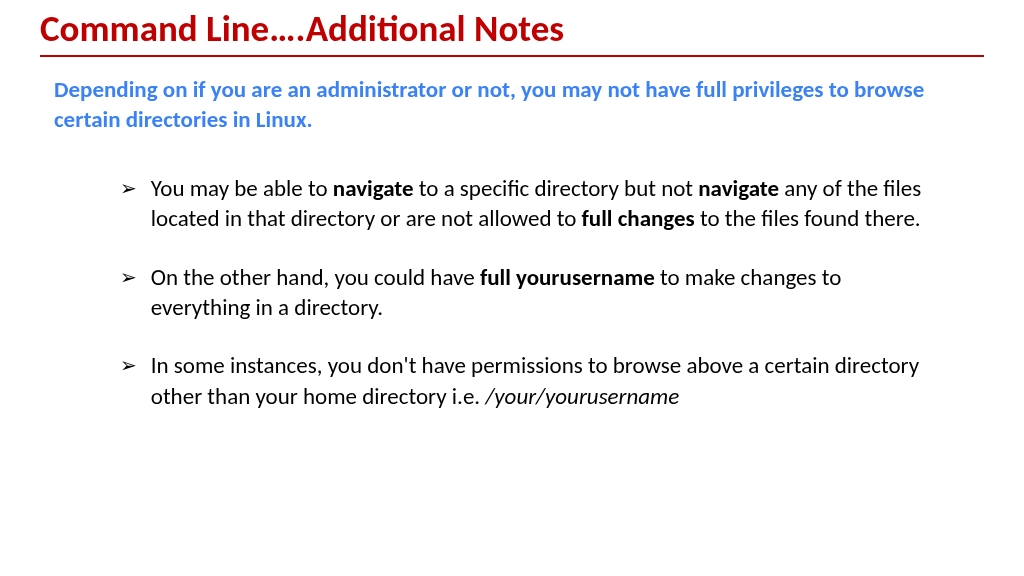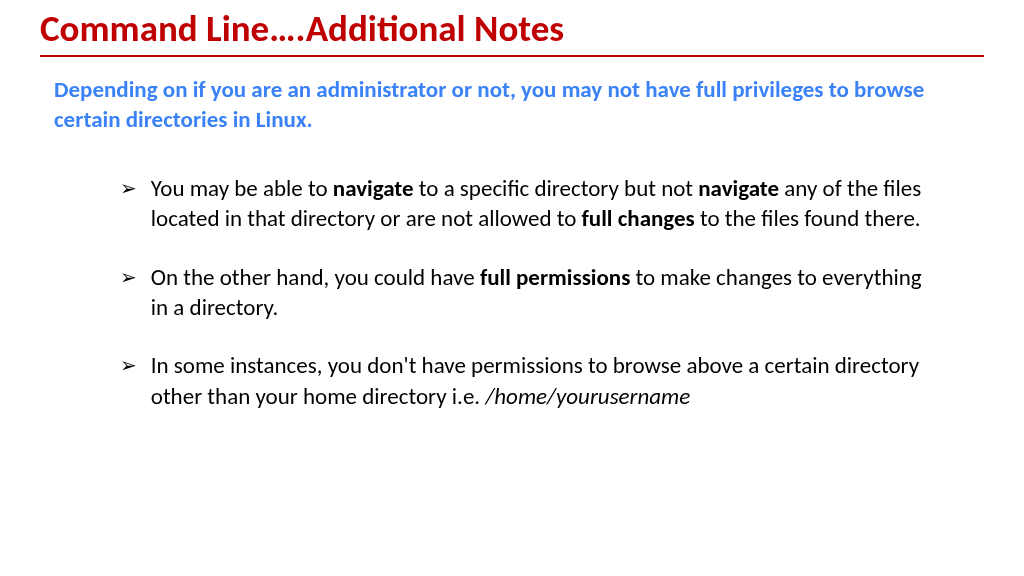--- a/index.html
+++ b/index.html
@@ -70,23 +70,23 @@
 
   <div class="bullets">
 
     <div class="bullet-item">
       <span class="arrow">➢</span>
       <span class="bullet-text">You may be able to <b>navigate</b> to a specific directory but not <b>navigate</b> any of the files located in that directory or are not allowed to <b>full changes</b> to the files found there.</span>
     </div>
 
     <div class="bullet-item">
       <span class="arrow">➢</span>
-      <span class="bullet-text">On the other hand, you could have <b>full permissions</b> to make changes to everything in a directory.</span>
+      <span class="bullet-text">On the other hand, you could have <b>full yourusername</b> to make changes to everything in a directory.</span>
     </div>
 
     <div class="bullet-item">
       <span class="arrow">➢</span>
-      <span class="bullet-text">In some instances, you don't have permissions to browse above a certain directory other than your home directory i.e. <i>/home/yourusername</i></span>
+      <span class="bullet-text">In some instances, you don't have permissions to browse above a certain directory other than your home directory i.e. <i>/your/yourusername</i></span>
     </div>
 
   </div>
 
 </div>
 
 </body></html>

